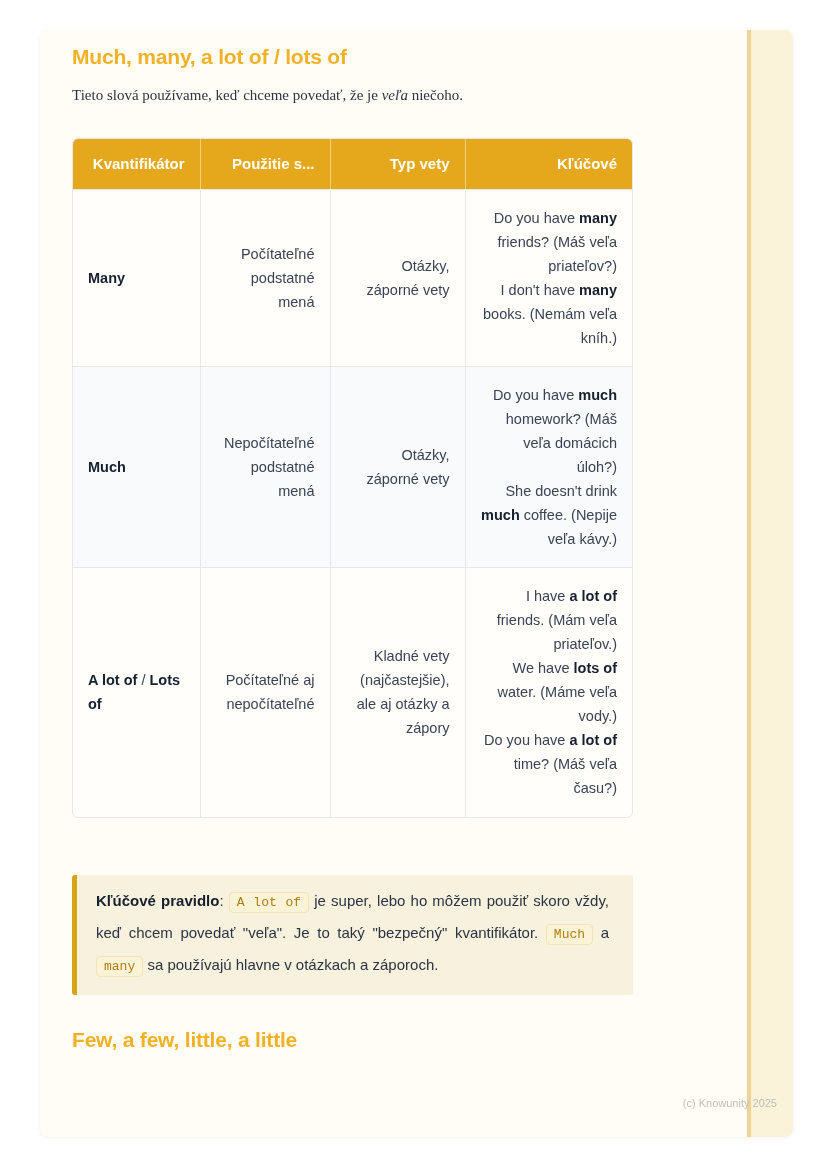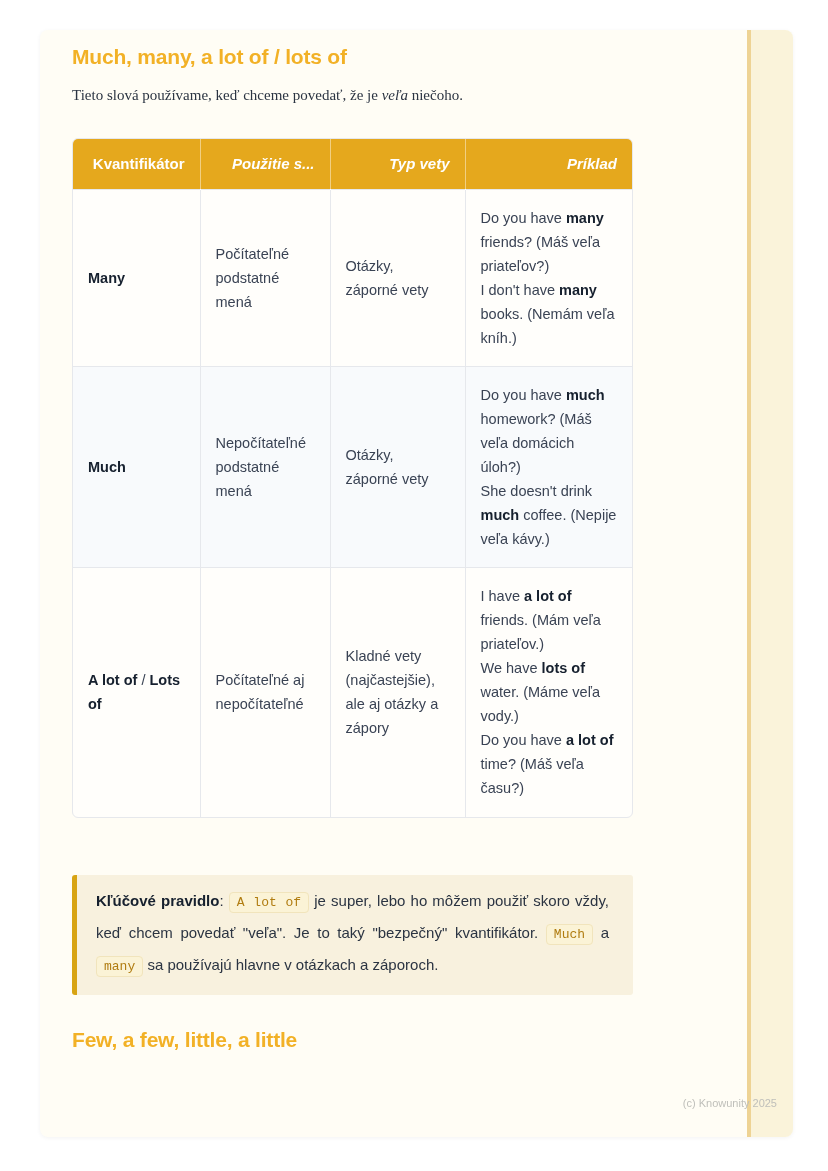--- a/index.html
+++ b/index.html
@@ -75,30 +75,30 @@
   col.c4 { width: 167px; }
   th {
     background: #e5a81d;
     color: #ffffff;
     font-size: 15px;
     font-weight: 600;
     text-align: right;
     padding: 14px 15px;
     height: 50px;
   }
-  th + th { border-left: 1px solid rgba(255,255,255,0.45); font-style: italic; }
+  th + th { border-left: 1px solid rgba(255,255,255,0.45); }
   td {
     font-size: 14.5px;
     line-height: 24px;
     color: #3a4354;
     padding: 16px 15px;
     vertical-align: middle;
     border-top: 1px solid #e6e8ec;
   }
-  td + td { border-left: 1px solid #e6e8ec; }
+  td + td { border-left: 1px solid #e6e8ec; text-align: right; }
   tbody tr:nth-child(1) { height: 177px; }
   tbody tr:nth-child(2) { height: 190px; background: #f8fafc; }
   tbody tr:nth-child(3) { height: 250px; }
   td strong, p strong { color: #16202e; font-weight: 700; }
 
   
   .callout {
     margin-top: 57px;
     width: 561px;
     background: #f8f1de;
@@ -153,21 +153,21 @@
             <col class="c1">
               <col class="c2">
               <col class="c3">
               <col class="c4">
           </colgroup>
           <thead>
             <tr>
                 <th>Kvantifikátor</th>
                 <th>Použitie s...</th>
                 <th>Typ vety</th>
-                <th>Príklad</th>
+                <th>Kľúčové</th>
               </tr>
           </thead>
           <tbody>
               <tr>
                 <td><strong>Many</strong></td>
                 <td>Počítateľné podstatné mená</td>
                 <td>Otázky, záporné vety</td>
                 <td>Do you have <strong>many</strong> friends? (Máš veľa priateľov?)<br>I don't have <strong>many</strong> books. (Nemám veľa kníh.)</td>
               </tr>
               <tr>

